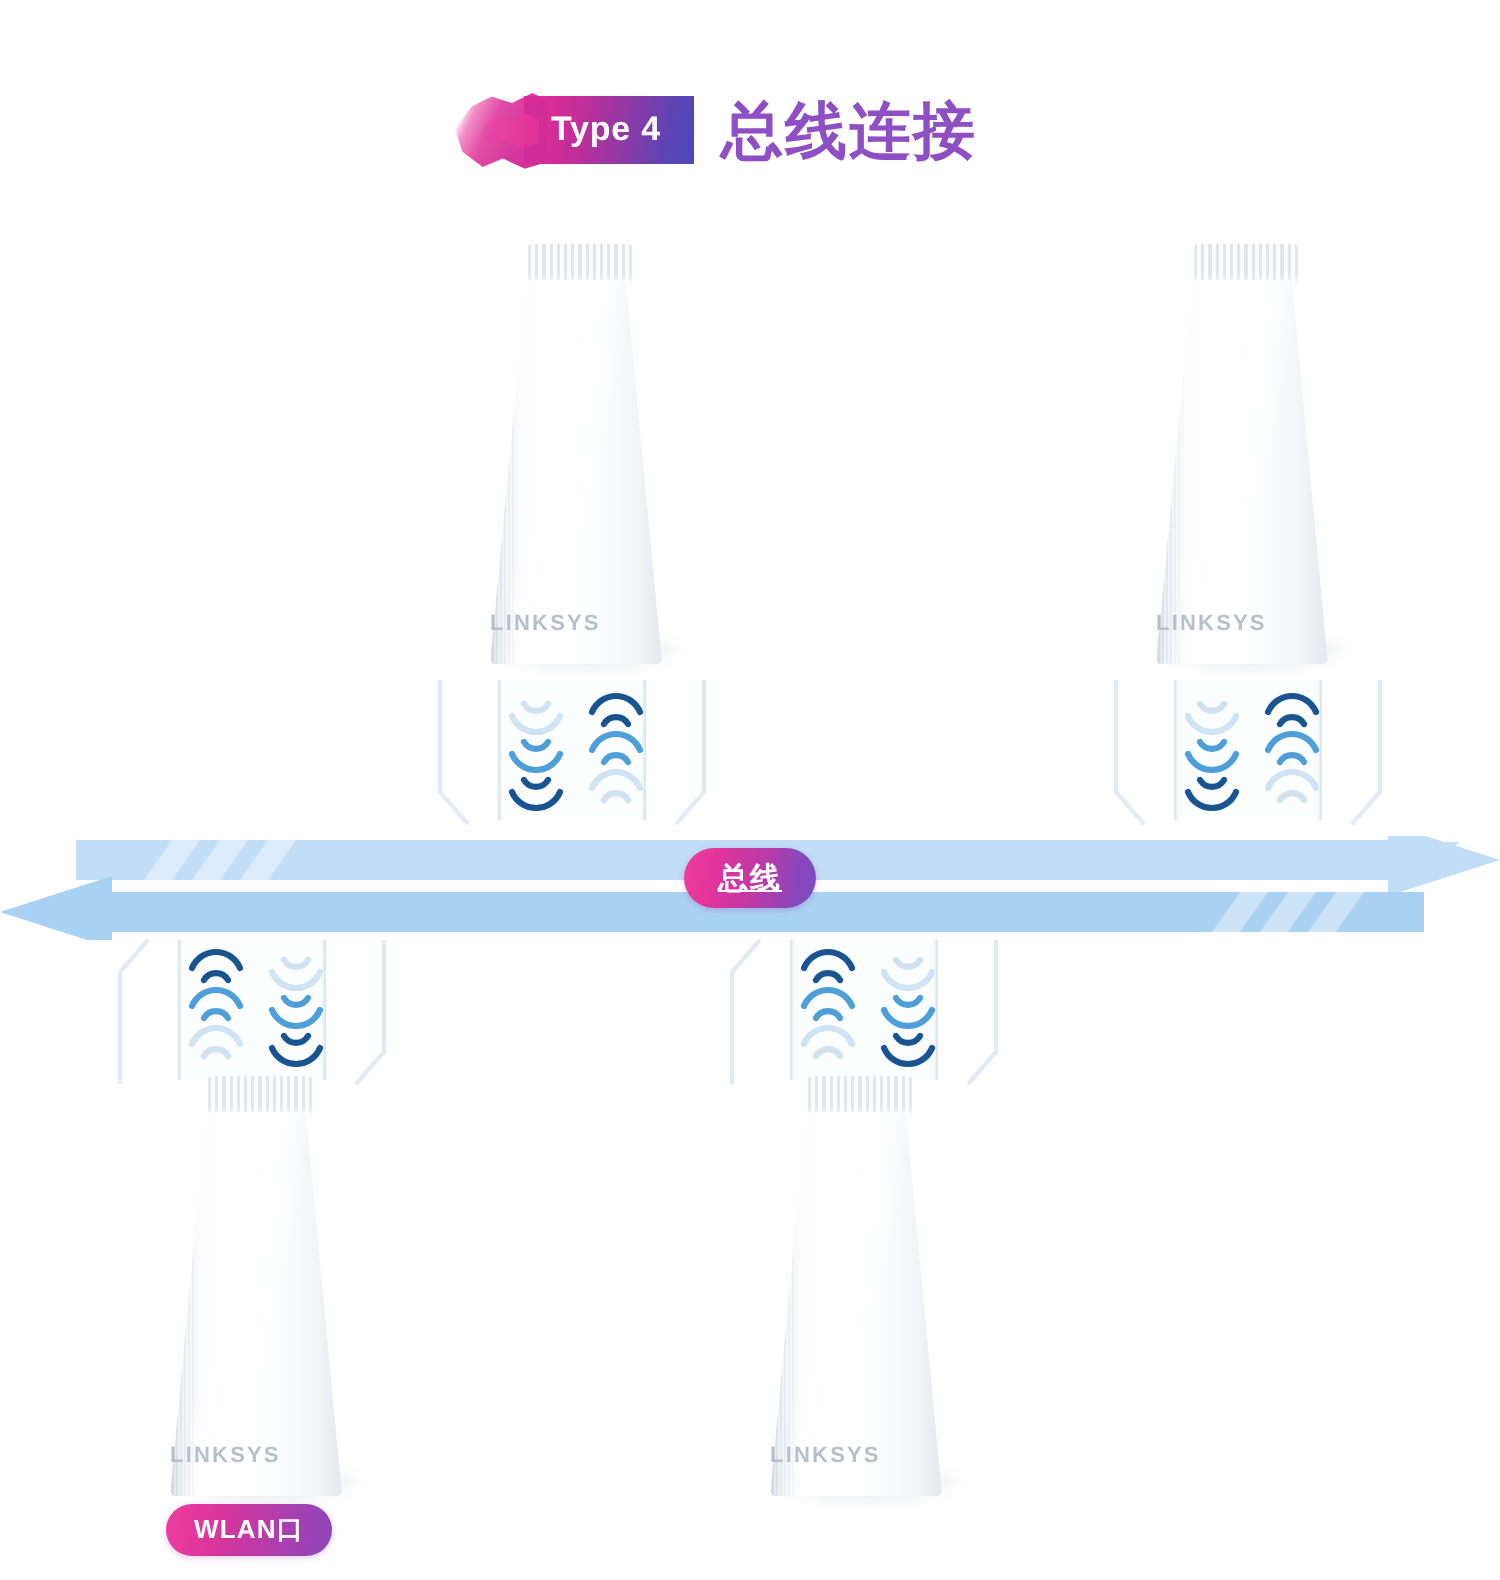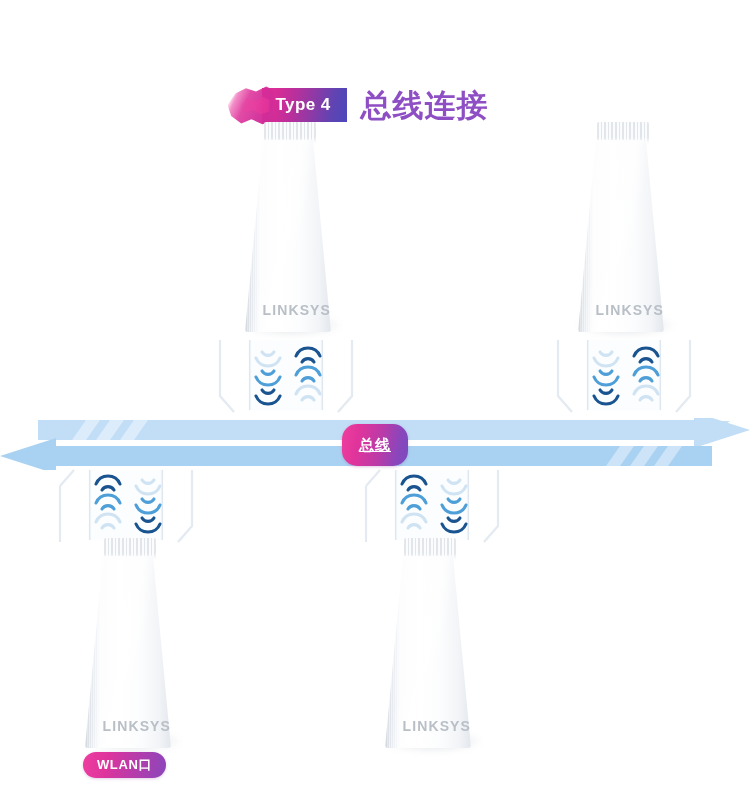--- a/index.html
+++ b/index.html
@@ -19,21 +19,20 @@
   
   #title-row {
     position: absolute;
     left: 0;
     top: 48px;
     width: 750px;
     display: flex;
     align-items: center;
     justify-content: center;
     gap: 14px;
-    margin-top: 40px;
   }
   #type-badge {
     position: relative;
     height: 34px;
     padding: 0 16px 0 14px;
     display: flex;
     align-items: center;
     justify-content: center;
     background: linear-gradient(100deg,
         #e8329a 0%,
@@ -161,22 +160,22 @@
     width: 86px;
     height: 192px;
     clip-path: polygon(21% 0%, 79% 0%, 100% 100%, 0% 100%);
     background: linear-gradient(100deg, rgba(255,255,255,0) 30%, rgba(255,255,255,0.75) 48%, rgba(255,255,255,0) 62%);
   }
   .router-logo {
     position: absolute;
     bottom: 14px;
     left: 0;
     width: 86px;
-    text-align: right;
-    font-size: 14px;
+    text-align: left;
+    font-size: 11px;
     letter-spacing: 1.1px;
     font-weight: bold;
     color: #b9bfc7;
   }
 
   
   .conn {
     position: absolute;
     pointer-events: none;
   }
@@ -192,21 +191,21 @@
     left: 0;
     top: 418px;
     width: 750px;
     height: 52px;
   }
   #bus-pill {
     position: absolute;
     left: 50%;
     top: 424px;
     transform: translateX(-50%);
-    height: 42px;
+    height: 30px;
     padding: 0 17px;
     display: flex;
     align-items: center;
     justify-content: center;
     border-radius: 15px;
     background: linear-gradient(100deg, #ef3d9e 0%, #e0349b 25%, #b93ba8 58%, #8b46bb 82%, #7a4ac1 100%);
     color: #ffffff;
     font-size: 15px;
     font-weight: bold;
     letter-spacing: 1px;

